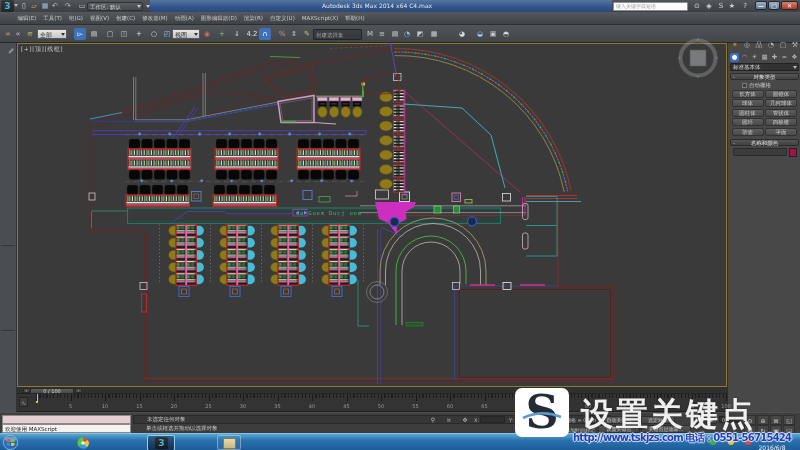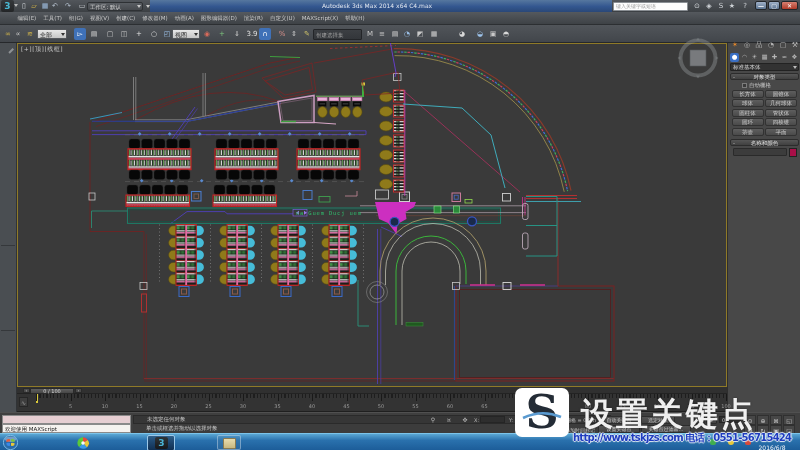--- a/index.html
+++ b/index.html
@@ -155,21 +155,21 @@
     <div class="tool-ic active" style="left: 74px; color: rgb(255, 255, 255);">▻</div>
     <div class="tool-ic" style="left: 88px; color: rgb(201, 201, 201);">▤</div>
     <div class="tool-ic" style="left: 104px; color: rgb(201, 201, 201);">▢</div>
     <div class="tool-ic" style="left: 118px; color: rgb(201, 201, 201);">◫</div>
     <div class="tool-ic" style="left: 133px; color: rgb(226, 226, 226);">+</div>
     <div class="tool-ic" style="left: 148px; color: rgb(226, 226, 226);">○</div>
     <div class="tool-ic" style="left: 161px; color: rgb(156, 194, 234);">◰</div>
     <div class="tool-ic" style="left: 201px; color: rgb(216, 106, 90);">◉</div>
     <div class="tool-ic" style="left: 216px; color: rgb(126, 200, 126);">+</div>
     <div class="tool-ic" style="left: 231px; color: rgb(201, 201, 201);">⇓</div>
-    <div class="tool-ic" style="left: 246px; color: rgb(224, 224, 224);">3.9</div>
+    <div class="tool-ic" style="left: 246px; color: rgb(224, 224, 224);">4.2</div>
     <div class="tool-ic active" style="left: 259px; color: rgb(255, 255, 255);">∩</div>
     <div class="tool-ic" style="left: 276px; color: rgb(216, 144, 138);">%</div>
     <div class="tool-ic" style="left: 288px; color: rgb(201, 201, 201);">⇕</div>
     <div class="tool-ic" style="left: 301px; color: rgb(208, 196, 106);">✎</div>
     <div class="tool-ic" style="left: 364px; color: rgb(201, 201, 201);">M</div>
     <div class="tool-ic" style="left: 376px; color: rgb(201, 201, 201);">≡</div>
     <div class="tool-ic" style="left: 389px; color: rgb(201, 201, 201);">▤</div>
     <div class="tool-ic" style="left: 401px; color: rgb(156, 194, 234);">◔</div>
     <div class="tool-ic" style="left: 414px; color: rgb(201, 201, 201);">◩</div>
     <div class="tool-ic" style="left: 428px; color: rgb(201, 201, 201);">▦</div>

